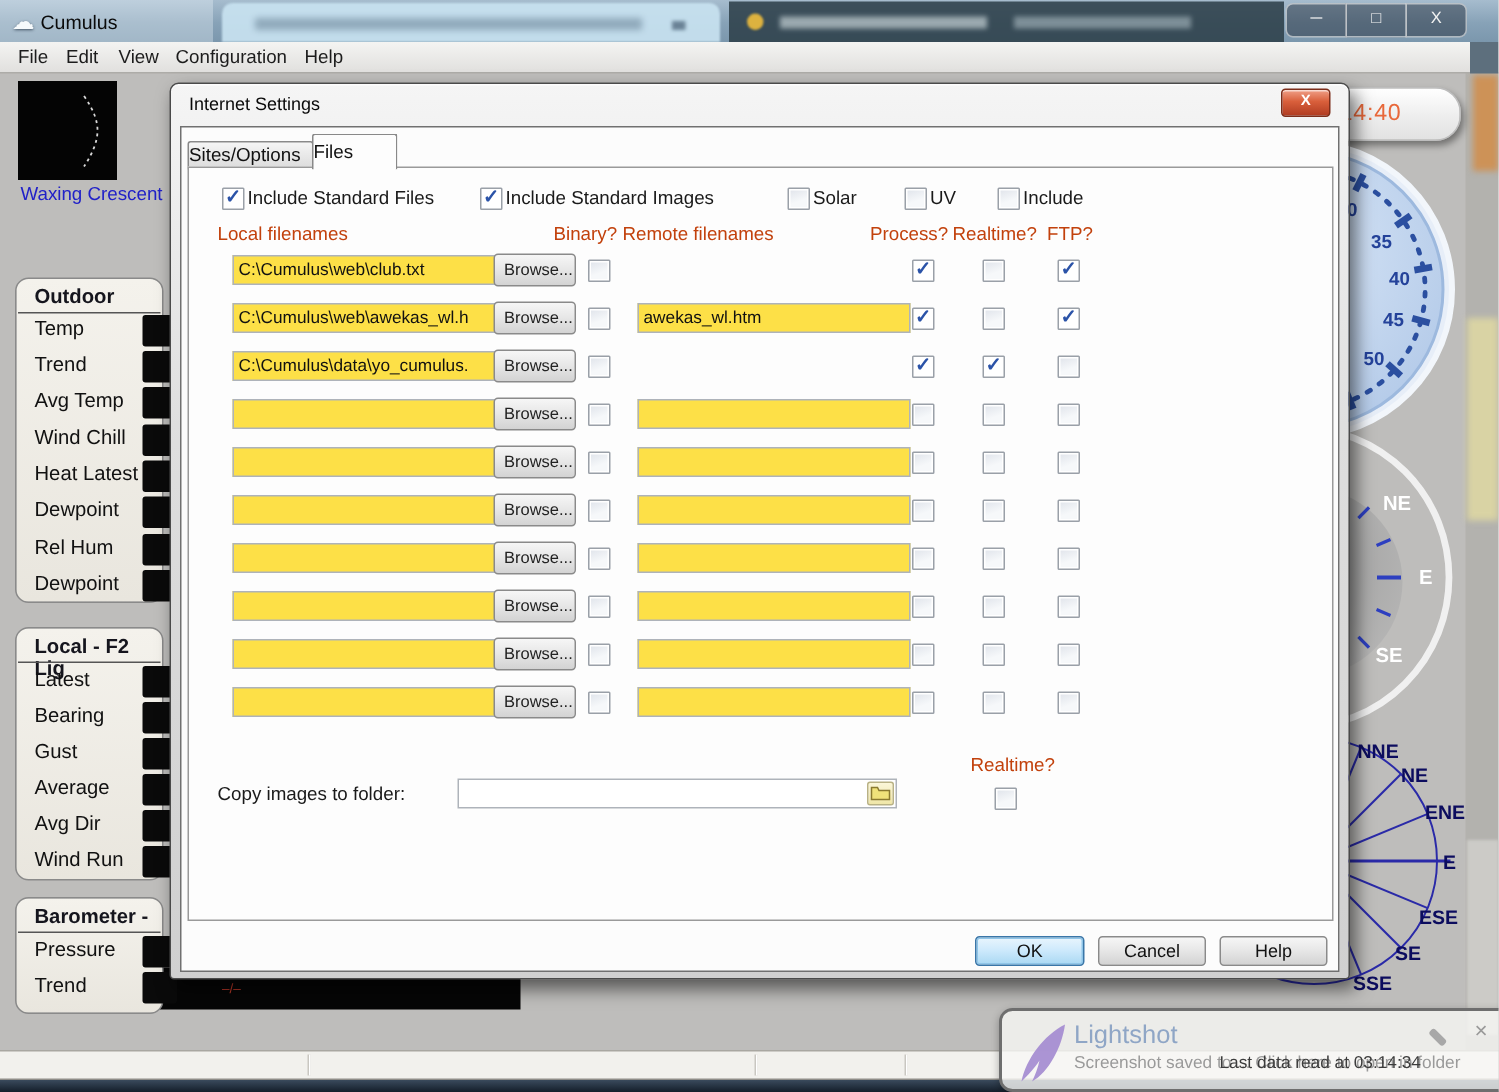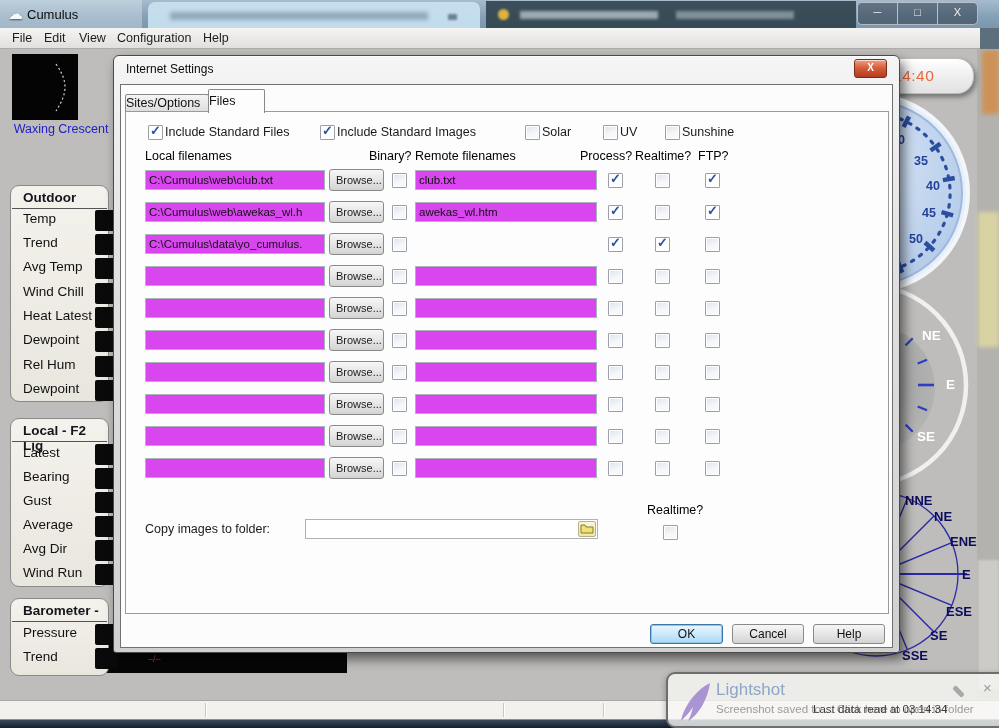--- a/index.html
+++ b/index.html
@@ -74,24 +74,24 @@
   .tab.active{left:87px;top:4px;width:55px;height:23px;line-height:22px;
     background:#fdfdfd;border-bottom:none;z-index:2;}
   .pageframe{position:absolute;left:4px;top:26px;width:762px;height:501px;
     border:1px solid #9a9a9a;background:#fdfdfd;}
   .cb{position:absolute;width:13px;height:13px;border:1px solid #9aa0a8;border-radius:1px;
     background:linear-gradient(160deg,#dfe3ea,#f6f8fa 60%);box-shadow:inset 0 0 0 1px #fff;}
   .cb.checked{background:#fff;}
   .cb.checked::after{content:"\2713";position:absolute;left:1px;top:-3px;
     font-size:13px;font-weight:bold;color:#2b53a8;}
   .lbl{position:absolute;font-size:12.5px;color:#1a1a1a;white-space:nowrap;}
-  .hdr{position:absolute;font-size:12.5px;color:#000000;white-space:nowrap;}
+  .hdr{position:absolute;font-size:12.5px;color:#c2410c;white-space:nowrap;}
   .frow{position:absolute;left:0;width:760px;height:24px;}
   .fld{position:absolute;height:16px;border:1px solid #aeb3ba;font-family:"Liberation Sans",sans-serif;
-    font-size:11.5px;color:#111;padding:1px 3px;background:#d946ef;}
+    font-size:11.5px;color:#111;padding:1px 3px;background:#fde047;margin-left:10px;}
   .fld.local{left:24px;top:0;width:172px;}
   .fld.remote{left:294px;top:0;width:174px;}
   .browse{position:absolute;left:208px;top:-1px;width:55px;height:22px;border:1px solid #8a8a8a;
     border-radius:3px;background:linear-gradient(180deg,#f6f6f6,#e8e8e8 45%,#d3d3d3);
     font-family:"Liberation Sans",sans-serif;font-size:11px;color:#222;}
   .copyfld{position:absolute;left:184px;top:434px;width:285px;height:16px;border:1px solid #aeb3ba;
     font-size:11.5px;padding:1px 3px;background:#fff;}
   .folderbtn{position:absolute;left:457px;top:436px;width:18px;height:16px;border:1px solid #b9b285;
     border-radius:2px;background:linear-gradient(180deg,#fbf6d8,#efe6a8);padding:0;}
   .dlgbtn{position:absolute;top:539px;height:20px;border:1px solid #8a8a8a;border-radius:3px;
@@ -292,34 +292,33 @@
 
     <span class="cb checked" style="left:27px;top:40px"></span>
     <span class="lbl" style="left:44px;top:40px">Include Standard Files</span>
     <span class="cb checked" style="left:199px;top:40px"></span>
     <span class="lbl" style="left:216px;top:40px">Include Standard Images</span>
     <span class="cb" style="left:404px;top:40px"></span>
     <span class="lbl" style="left:421px;top:40px">Solar</span>
     <span class="cb" style="left:482px;top:40px"></span>
     <span class="lbl" style="left:499px;top:40px">UV</span>
     <span class="cb" style="left:544px;top:40px"></span>
-    <span class="lbl" style="left:561px;top:40px">Sunshine</span>
+    <span class="lbl" style="left:561px;top:40px">Include</span>
 
     <span class="hdr" style="left:24px;top:64px">Local filenames</span>
     <span class="hdr" style="left:248px;top:64px">Binary?</span>
     <span class="hdr" style="left:294px;top:64px">Remote filenames</span>
     <span class="hdr" style="left:459px;top:64px">Process?</span>
     <span class="hdr" style="left:514px;top:64px">Realtime?</span>
     <span class="hdr" style="left:577px;top:64px">FTP?</span>
 
     <div class="frow" style="top:85px">
       <input class="fld local" value="C:\Cumulus\web\club.txt" style="">
       <button class="browse">Browse...</button>
       <span class="cb" style="left:271px;top:3px"></span>
-      <input class="fld remote" value="club.txt" style="">
       <span class="cb checked" style="left:487px;top:3px"></span>
       <span class="cb" style="left:534px;top:3px"></span>
       <span class="cb checked" style="left:584px;top:3px"></span>
     </div>
     <div class="frow" style="top:117px">
       <input class="fld local" value="C:\Cumulus\web\awekas_wl.h" style="">
       <button class="browse">Browse...</button>
       <span class="cb" style="left:271px;top:3px"></span>
       <input class="fld remote" value="awekas_wl.htm" style="">
       <span class="cb checked" style="left:487px;top:3px"></span>

